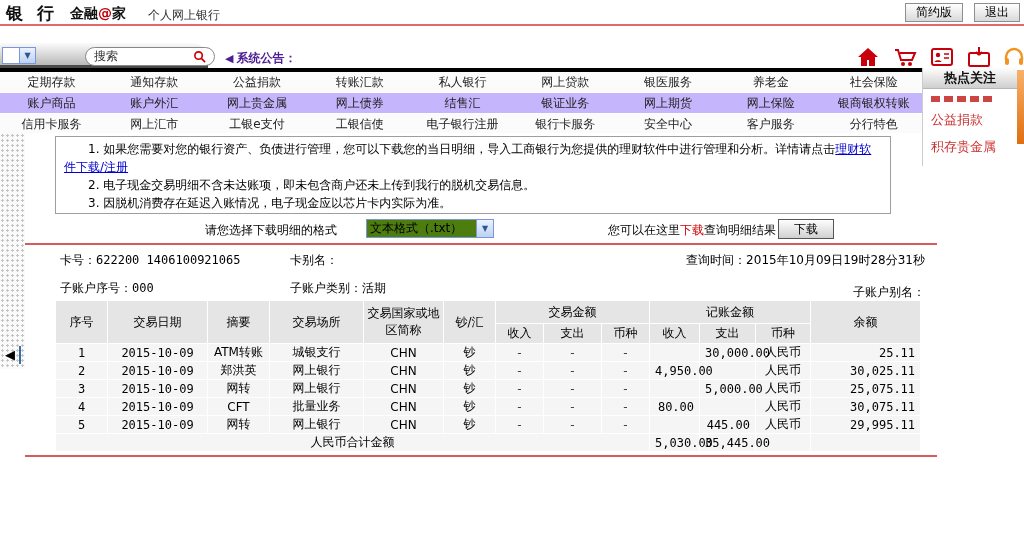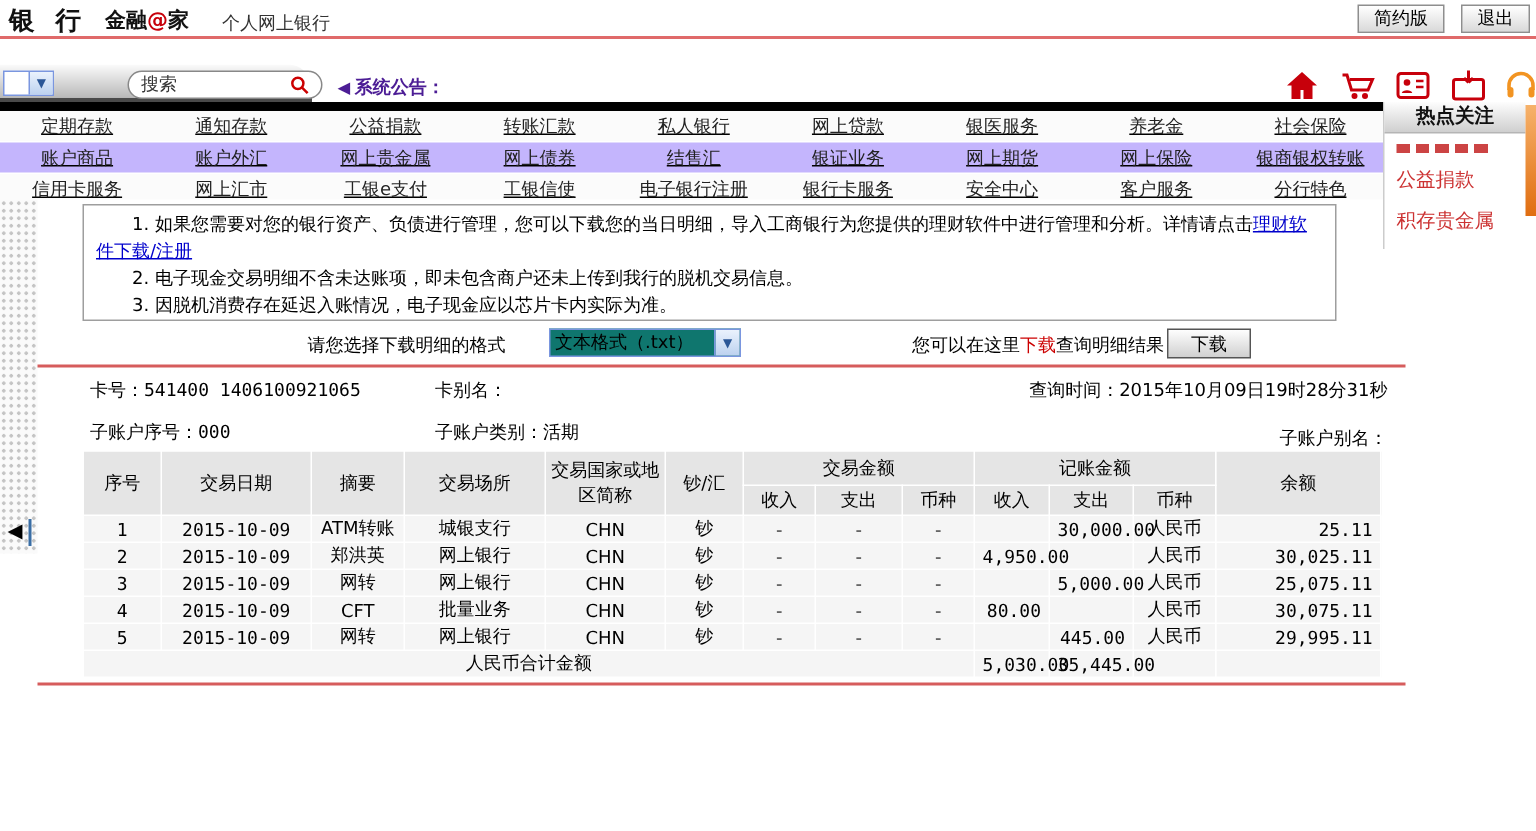--- a/index.html
+++ b/index.html
@@ -25,21 +25,21 @@
   .msel-arrow{margin-left:auto;width:15px;background:linear-gradient(#eaf2fd,#bdd2ef);color:#2b5797;font-size:8px;
               text-align:center;line-height:15px;border-left:1px solid #7a96df;}
   .pill{position:absolute;left:85px;top:21px;width:112px;height:17px;background:#fff;border:1px solid #888;border-radius:10px;
         font-size:12px;line-height:17px;padding:0 8px;display:flex;justify-content:space-between;align-items:center;color:#333;}
   .ann{position:absolute;left:225px;top:24px;color:#4c1d95;font-weight:bold;font-size:12px;}
   .ann .spk{font-size:11px;margin-right:3px;}
   .qicon{position:absolute;top:20px;width:26px;height:24px;cursor:pointer;}
   #qi-home{left:856px;} #qi-cart{left:893px;} #qi-contacts{left:930px;} #qi-mail{left:967px;} #qi-service{left:1002px;}
 
   
-  #nav{position:absolute;left:0;top:68px;width:925px;border-top:6px solid #000000;text-decoration:underline;}
+  #nav{position:absolute;left:0;top:68px;width:925px;border-top:4px solid #000000;}
   .nav-row{display:flex;height:20px;align-items:center;border-bottom:1px solid #fff;font-size:12px;}
   .nav-row.r0,.nav-row.r2{background:#fbfbfb;}
   .nav-row.r1{background:#c4b5fd;}
   .nav-item{flex:1;text-align:center;color:#222;cursor:pointer;white-space:nowrap;}
 
   
   #sidebar{position:absolute;left:922px;top:68px;width:94px;background:#fff;border-left:1px solid #ccc;z-index:4;padding-bottom:10px;}
   .hot-hdr{height:20px;background:linear-gradient(#fdfdfd,#cfcfcf);font-weight:bold;font-size:13px;text-align:center;
            line-height:20px;border-bottom:1px solid #b5b5b5;color:#111;}
   .hot-clip{margin:7px 0 0 8px;height:6px;width:62px;overflow:hidden;
@@ -55,21 +55,21 @@
   #collapse{position:absolute;left:5px;top:213px;width:18px;height:18px;cursor:pointer;}
   #collapse .tri{color:#000;font-size:13px;line-height:18px;}
   #collapse .bar{position:absolute;left:14px;top:0;width:2px;height:18px;background:#3a6ea5;}
 
   .notice-box{position:absolute;left:55px;top:3px;width:818px;height:70px;border:1px solid #9e9e9e;
               padding:3px 8px;font-size:12px;line-height:18px;box-sizing:content-box;background:#fff;}
   .notice-box p{margin:0;text-indent:24px;}
   a.blue-link{color:#0000cc;text-decoration:underline;cursor:pointer;}
 
   .dl-label{position:absolute;left:205px;top:89px;}
-  .dl-select{position:absolute;left:366px;top:86px;width:128px;height:19px;background:#0f766e;border:1px solid #7a96df;
+  .dl-select{position:absolute;left:366px;top:86px;width:128px;height:19px;background:#4d7c0f;border:1px solid #7a96df;
              display:flex;align-items:flex-end;box-sizing:border-box;cursor:pointer;}
   .dl-select .val{flex:1;padding-left:3px;font-size:12px;white-space:nowrap;overflow:hidden;}
   .dl-select .arr{width:16px;height:100%;background:linear-gradient(#eaf2fd,#bdd2ef);border-left:1px solid #7a96df;
                   color:#2b5797;font-size:8px;text-align:center;line-height:17px;}
   .dl-hint{position:absolute;left:608px;top:89px;}
   .red-link{color:#cc0000;cursor:pointer;}
   .dl-btn{position:absolute;left:778px;top:86px;width:56px;height:20px;border:1px solid #555;
           background:linear-gradient(#fefefe,#d0d0d0);font-size:12px;text-align:center;line-height:18px;cursor:pointer;box-sizing:border-box;}
 
   .red-hr{position:absolute;left:25px;width:912px;height:2px;background:#d65c5c;}
@@ -217,21 +217,21 @@
     <span class="dl-label">请您选择下载明细的格式</span>
     <div class="dl-select">
       <span class="val">文本格式（.txt）</span>
       <span class="arr">▼</span>
     </div>
     <span class="dl-hint"><span>您可以在这里</span><a class="red-link">下载</a><span>查询明细结果</span></span>
     <div class="dl-btn">下载</div>
 
     <div class="red-hr" id="hr1"></div>
 
-    <span class="acc" id="acc-card"><span>卡号：</span><span class="mono">541400 1406100921065</span></span>
+    <span class="acc" id="acc-card"><span>卡号：</span><span class="mono">622200 1406100921065</span></span>
     <span class="acc" id="acc-alias">卡别名：</span>
     <span class="acc" id="acc-time"><span>查询时间：</span><span>2015年10月09日19时28分31秒</span></span>
     <span class="acc" id="acc-seq"><span>子账户序号：</span><span class="mono">000</span></span>
     <span class="acc" id="acc-type"><span>子账户类别：</span><span>活期</span></span>
     <span class="acc" id="acc-subalias">子账户别名：</span>
 
     <table id="txn-table">
       <colgroup>
         <col style="width:52px">
           <col style="width:100px">

